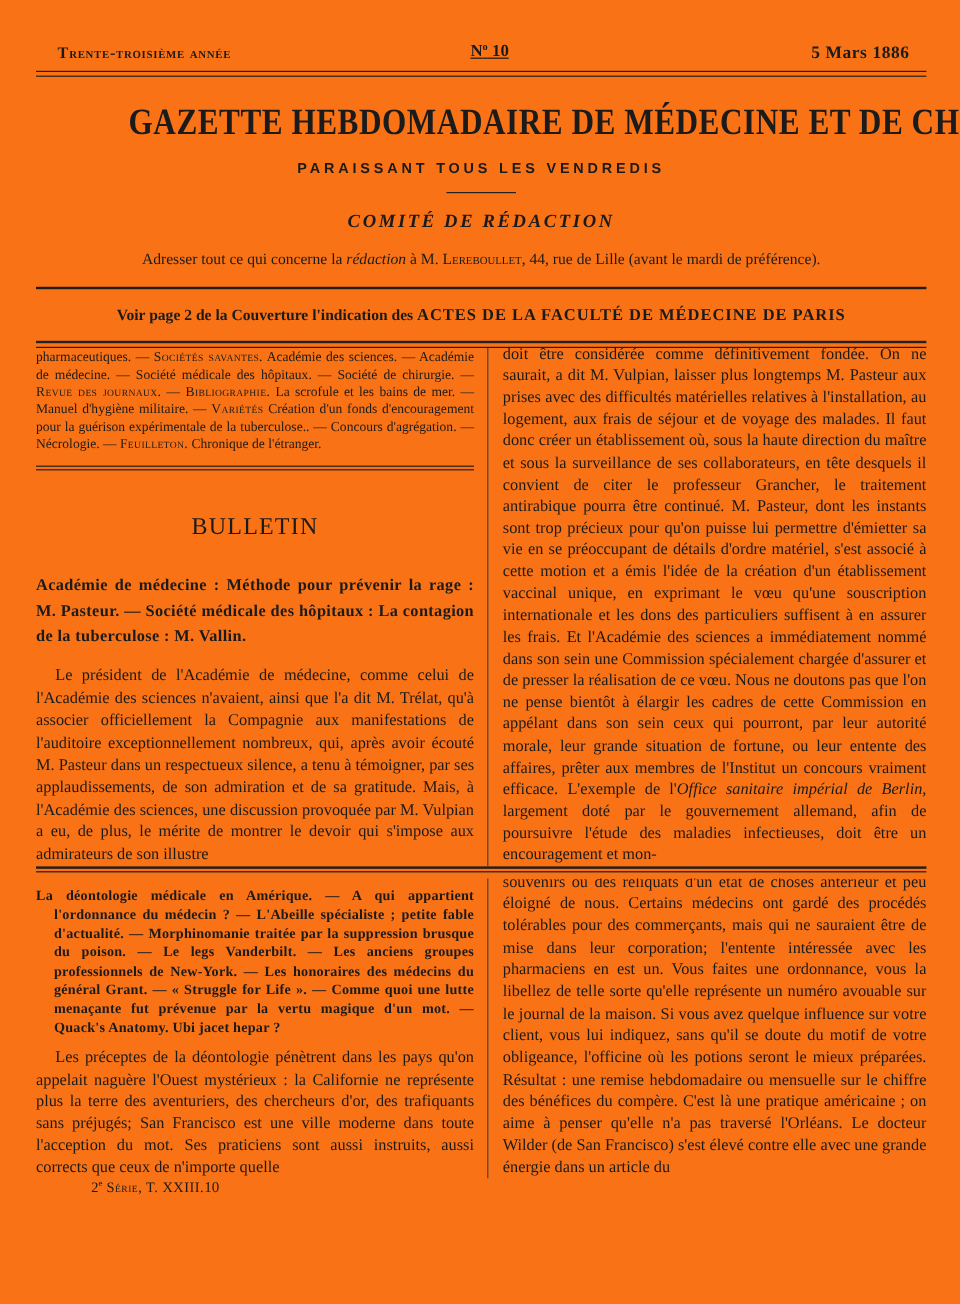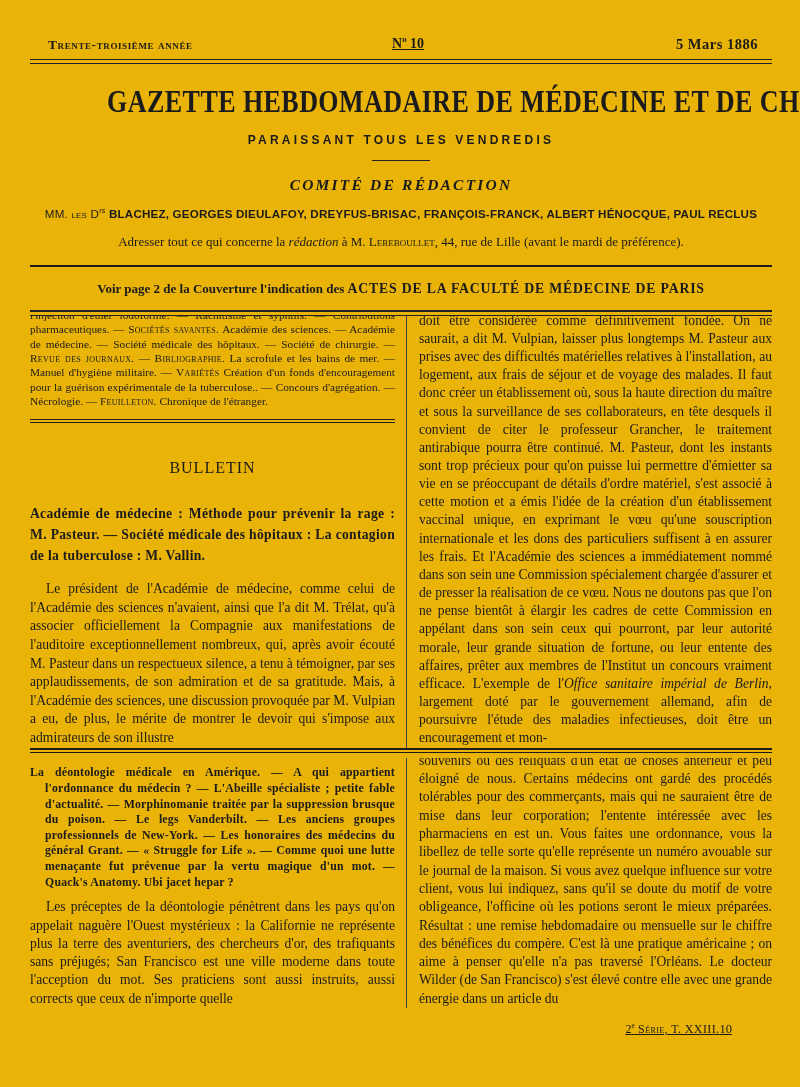--- a/index.html
+++ b/index.html
@@ -1,20 +1,20 @@
 <!DOCTYPE html>
 <html lang="fr"><head>
 <meta charset="utf-8">
 <style>
   html,body{margin:0;padding:0;background:#e8e6e1;}
   .page{
     position:relative;
     width:800px;height:1087px;
     margin:0 auto;
-    background:#eab308;
+    background:#f97316;
     color:#1b1b1b;
     font-family:"Liberation Serif","DejaVu Serif",serif;
     box-sizing:border-box;
     padding:36px 28px 0 30px;
     overflow:hidden;
   }
   
   .seg-n{}
   .seg-i{font-style:italic;}
   .seg-b{font-weight:bold;}
@@ -44,35 +44,35 @@
   .notice-l2{font-size:13px;margin-top:7px;}
   .rule-double2{border-top:2px solid #222;border-bottom:1px solid #222;height:3px;margin-top:13px;}
   
   .cols{display:flex;align-items:flex-end;}
   .cols-top{height:432px;overflow:hidden;}
   .col-left{width:365px;padding-right:11px;border-right:1px solid #444;}
   .col-right{flex:1;padding-left:12px;}
   .sommaire{font-size:11.3px;line-height:14.4px;text-align:justify;padding-top:7px;}
   .sommaire .seg-sc{letter-spacing:.3px;}
   .col-rule-double{border-top:1.5px solid #222;border-bottom:1px solid #222;height:2.5px;margin-top:10px;}
-  .bulletin-head{text-align:center;font-size:16px;letter-spacing:1px;margin-top:36px;}
+  .bulletin-head{text-align:center;font-size:20px;letter-spacing:1px;margin-top:36px;}
   .bulletin-headline{font-weight:bold;font-size:13.6px;line-height:21px;text-align:justify;margin-top:26px;letter-spacing:.3px;}
   .bulletin-body{font-size:13.6px;line-height:18.6px;text-align:justify;margin-top:14px;text-indent:16px;}
   .article-right{font-size:13.6px;line-height:18.15px;text-align:justify;padding-top:5px;}
   
   .rule-mid{border-top:2px solid #1d1d1d;border-bottom:1px solid #1d1d1d;height:2.5px;margin-top:0;}
   
   .cols-bottom{height:250px;overflow:hidden;margin-top:5px;}
   .feuilleton-head{text-align:center;font-size:15.5px;letter-spacing:.8px;margin-top:12px;}
   .feuilleton-sub{text-align:center;font-weight:bold;font-size:13px;letter-spacing:1.8px;word-spacing:4px;margin-top:14px;}
   .feuilleton-summary{font-weight:bold;font-size:11.8px;line-height:15.6px;text-align:justify;margin-top:13px;padding-left:15px;text-indent:-15px;letter-spacing:.2px;}
   .feuilleton-body{font-size:13.6px;line-height:18.3px;text-align:justify;margin-top:8px;text-indent:16px;}
   .feuilleton-right{font-size:13.6px;line-height:18.3px;text-align:justify;padding-top:3px;}
   
-  .footer-row{display:flex;justify-content:flex-end;margin-top:14px;text-decoration:underline;}
+  .footer-row{display:flex;justify-content:flex-start;margin-top:0;}
   .footer-series{font-size:12px;margin-left:46px;}
   .footer-series .seg-sc{letter-spacing:.4px;}
   .footer-page{font-size:12.5px;margin-right:40px;}
 </style>
 </head>
 <body>
 
 <div class="page">
 
   <div class="hdr-row">
@@ -82,21 +82,20 @@
   </div>
   <div class="rule-double"></div>
 
   <div class="masthead">
     <span class="masthead-title">GAZETTE HEBDOMADAIRE DE MÉDECINE ET DE CHIRURGIE</span>
   </div>
   <div class="subtitle">PARAISSANT TOUS LES VENDREDIS</div>
   <div class="short-rule"></div>
 
   <div class="comite">COMITÉ DE RÉDACTION</div>
-  <div class="names-line"><span class="seg-n">MM. </span><span class="seg-sc">les</span><span class="seg-n"> D</span><span class="seg-sup">rs</span><span class="seg-n"> </span><span class="seg-b">BLACHEZ, GEORGES DIEULAFOY, DREYFUS-BRISAC, FRANÇOIS-FRANCK, ALBERT HÉNOCQUE, PAUL RECLUS</span></div>
   <div class="address-line"><span class="seg-n">Adresser tout ce qui concerne la </span><span class="seg-i">rédaction</span><span class="seg-n"> à M. </span><span class="seg-sc">Lereboullet</span><span class="seg-n">, 44, rue de Lille (avant le mardi de préférence).</span></div>
 
   <div class="rule-med"></div>
 
   <div class="notice">
     <div class="notice-l1"><span class="seg-b">Voir page 2 de la Couverture l'indication des </span><span class="seg-bs">ACTES DE LA FACULTÉ DE MÉDECINE DE PARIS</span></div>
   </div>
   <div class="rule-double2"></div>
 
   <div class="cols cols-top">

